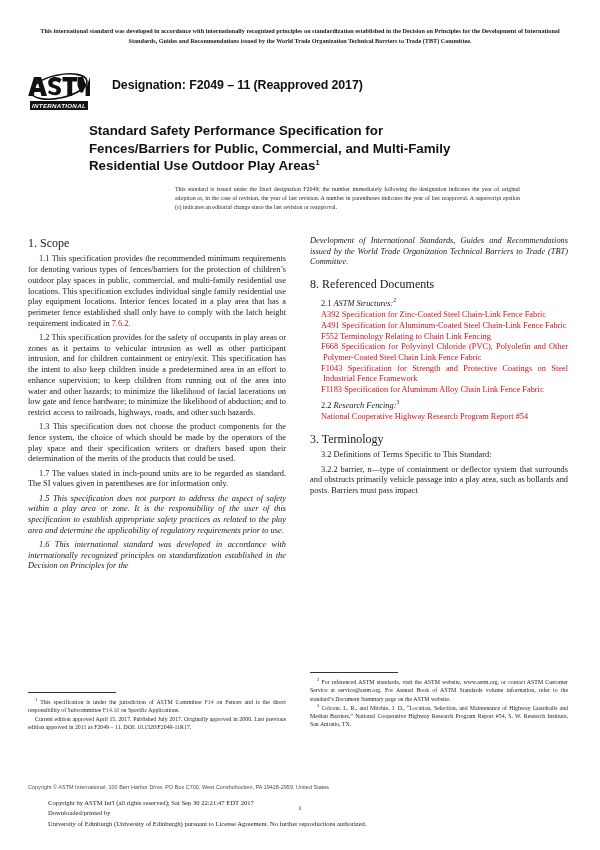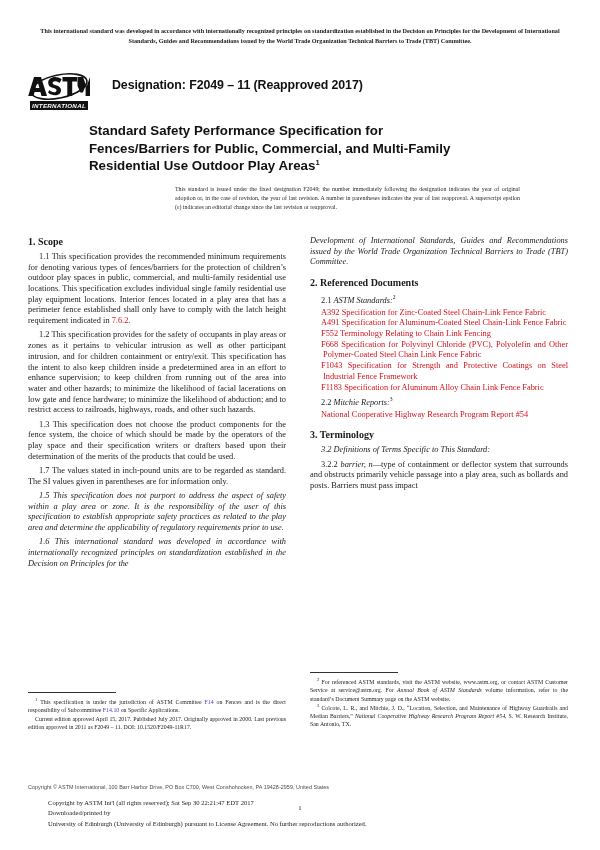--- a/index.html
+++ b/index.html
@@ -100,37 +100,37 @@
     top: 236px;
     width: 258px;
     font-size: 8.35px;
     line-height: 1.285;
     text-align: justify;
   }
   .col-left  { left: 28px; }
   .col-right { left: 310px; }
 
   .sec-head {
-    font-weight: bold;
-    font-size: 10px;
+    font-weight: normal;
+    font-size: 12px;
     margin: 9px 0 3px 0;
     text-align: left;
   }
   .sec-head:first-child { margin-top: 0; }
 
   p.para {
     margin: 0 0 0 0;
     text-indent: 11px;
     text-align: justify;
     hyphens: auto;
   }
   p.para + p.para { margin-top: 3.5px; }
 
   p.ital { font-style: italic; }
-  .it { font-style: italic; }
+  .it { }
 
   .sub-head {
     margin: 4px 0 1px 0;
     text-indent: 11px;
     font-style: italic;
     text-align: left;
   }
   .sub-head sup { font-style: normal; font-size: 5.6px; vertical-align: super; }
   .sub-head .num { font-style: normal; }
 
@@ -255,34 +255,34 @@
 
     <p class="para ital">1.5  This specification does not purport to address the aspect of safety within a play area or zone. It is the responsibility of the user of this specification to establish appropriate safety practices as related to the play area and determine the applicability of regulatory requirements prior to use.</p>
 
     <p class="para ital">1.6  This international standard was developed in accordance with internationally recognized principles on standardization established in the Decision on Principles for the</p>
   </div>
 
   <div class="col col-right">
 
     <p class="para ital" style="text-indent:0">Development of International Standards, Guides and Recommendations issued by the World Trade Organization Technical Barriers to Trade (TBT) Committee.</p>
 
-    <div class="sec-head">2.  Referenced Documents</div>
-
-    <div class="sub-head"><span class="num">2.1 </span><span>ASTM Standards:</span><sup>2</sup></div>
+    <div class="sec-head">8.  Referenced Documents</div>
+
+    <div class="sub-head"><span class="num">2.1 </span><span>ASTM Structures:</span><sup>2</sup></div>
 
     <div class="ref-list">
       <p class="ref-item"><span>A392</span> <span>Specification for Zinc-Coated Steel Chain-Link Fence Fabric</span></p>
       <p class="ref-item"><span>A491</span> <span>Specification for Aluminum-Coated Steel Chain-Link Fence Fabric</span></p>
       <p class="ref-item"><span>F552</span> <span>Terminology Relating to Chain Link Fencing</span></p>
       <p class="ref-item"><span>F668</span> <span>Specification for Polyvinyl Chloride (PVC), Polyolefin and Other Polymer-Coated Steel Chain Link Fence Fabric</span></p>
       <p class="ref-item"><span>F1043</span> <span>Specification for Strength and Protective Coatings on Steel Industrial Fence Framework</span></p>
       <p class="ref-item"><span>F1183</span> <span>Specification for Aluminum Alloy Chain Link Fence Fabric</span></p>
     </div>
 
-    <div class="sub-head" style="margin-top:3px"><span class="num">2.2 </span><span>Mitchie Reports:</span><sup>3</sup></div>
+    <div class="sub-head" style="margin-top:3px"><span class="num">2.2 </span><span>Research Fencing:</span><sup>3</sup></div>
 
     <p class="ref-item">National Cooperative Highway Research Program Report #54</p>
 
     <div class="sec-head">3.  Terminology</div>
 
 
     <p class="para"><span class="it">3.2  Definitions of Terms Specific to This Standard:</span></p>
 
 
     <p class="para"><span>3.2.2 </span><span class="it">barrier, n</span><span>—type of containment or deflector system that surrounds and obstructs primarily vehicle passage into a play area, such as bollards and posts. Barriers must pass impact</span></p>

